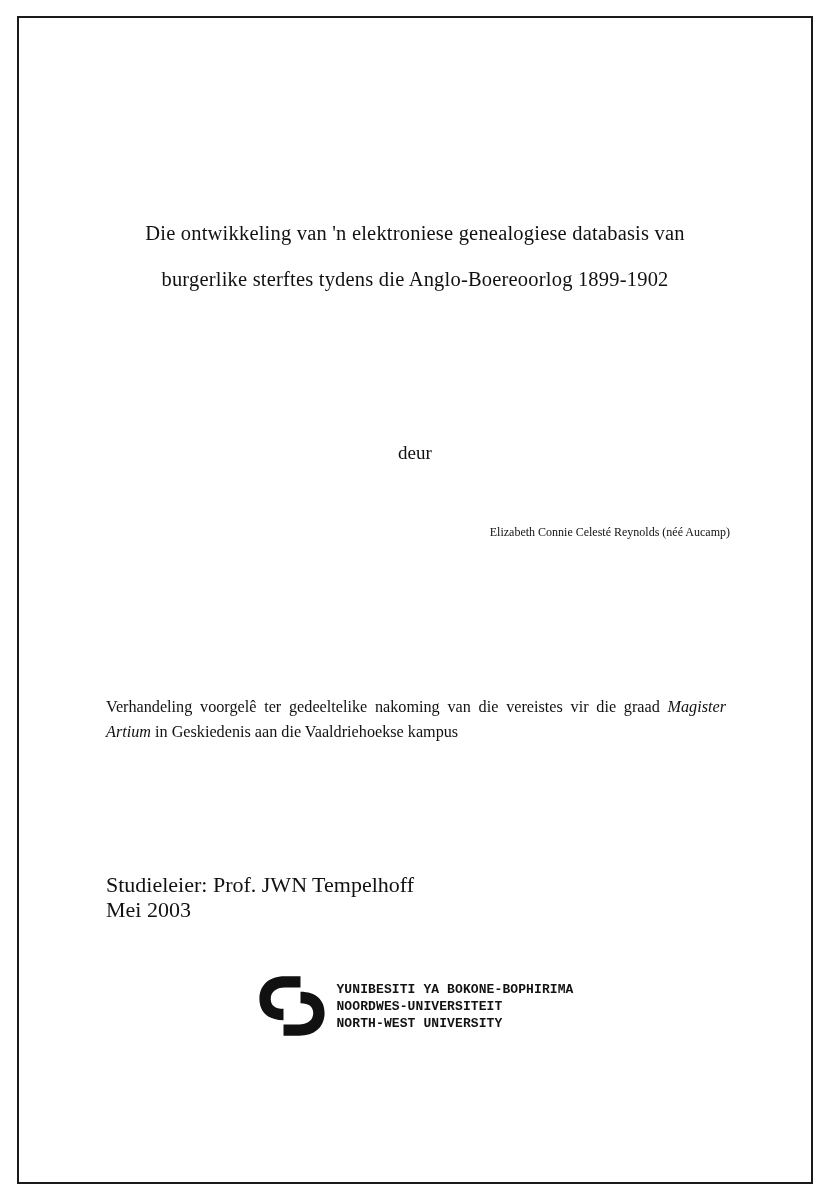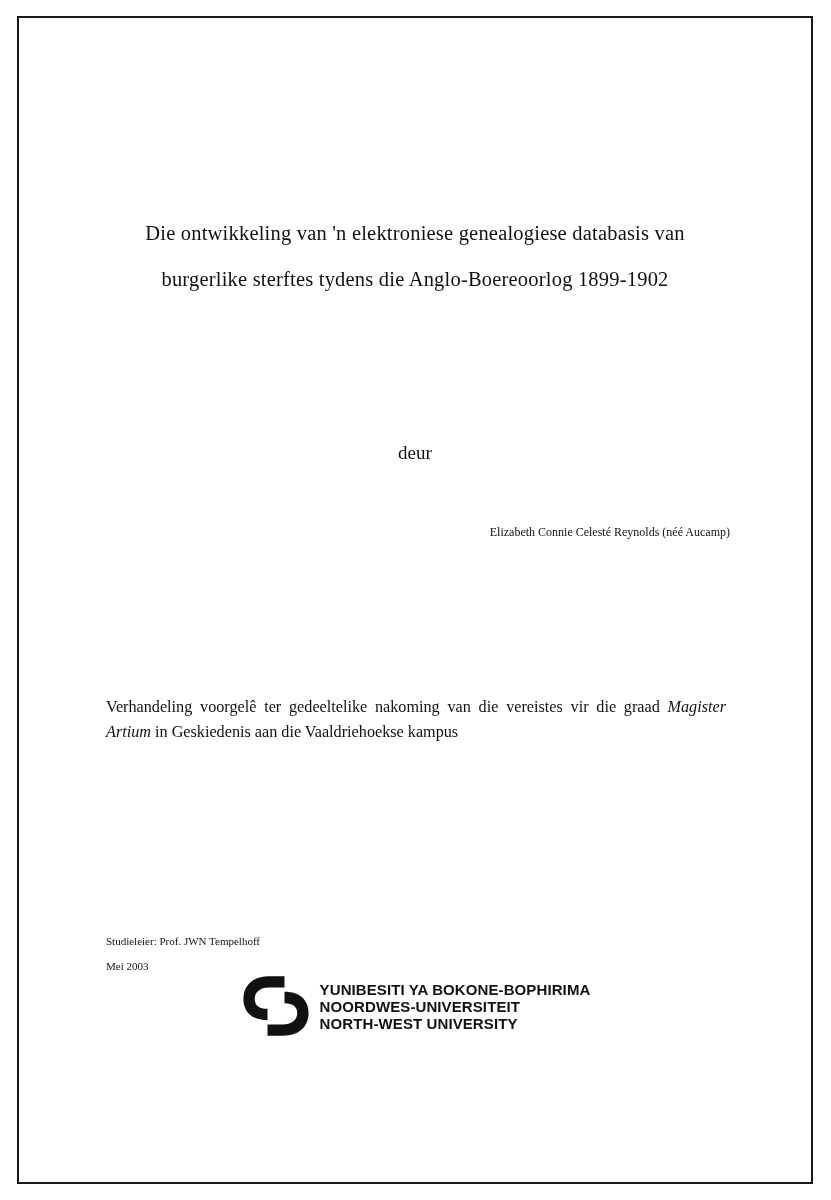--- a/index.html
+++ b/index.html
@@ -80,43 +80,43 @@
   .statement .just {
     text-align: justify;
     text-justify: inter-word;
   }
   .statement em {
     font-style: italic;
   }
   .supervisor {
     position: absolute;
     left: 6px;
-    top: 869px;
+    top: 812px;
     width: 620px;
-    font-size: 11px;
+    font-size: 22px;
     line-height: 25px;
   }
   .logo-wrap {
     position: absolute;
     left: 0;
     top: 912px;
     width: 630px;
     display: flex;
     align-items: center;
     justify-content: center;
   }
   .logo-mark {
     width: 72px;
     height: 68px;
     margin-right: 8px;
     flex: 0 0 auto;
   }
   .logo-text {
-    font-family: Liberation Sans, sans-serif;
-    font-size: 15px;
+    font-family: Liberation Mono, monospace;
+    font-size: 13px;
     line-height: 17px;
     font-weight: bold;
     letter-spacing: 0.1px;
     color: #121212;
     white-space: nowrap;
   }
 </style>
 </head>
 <body>
 

